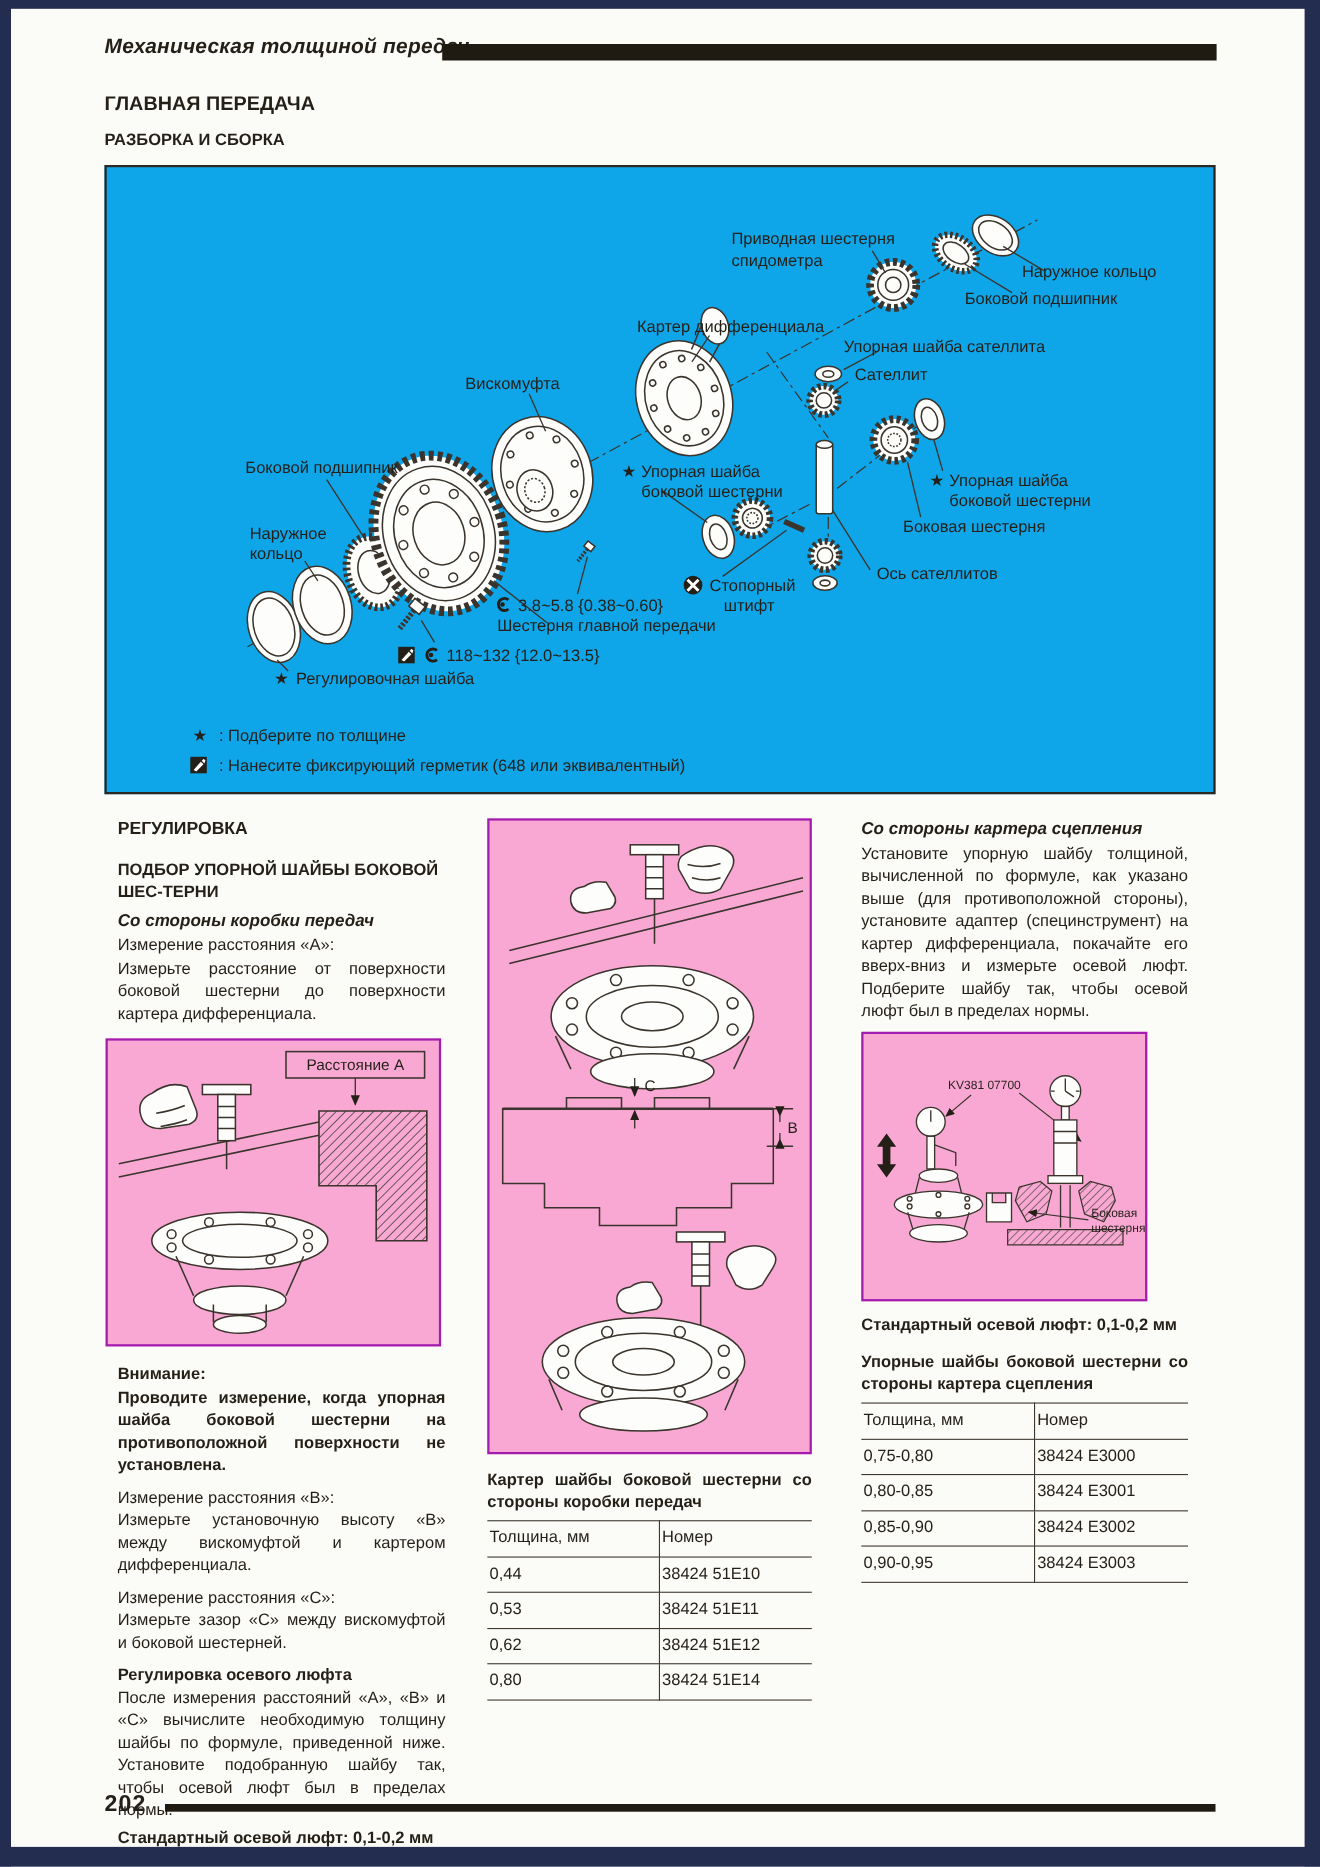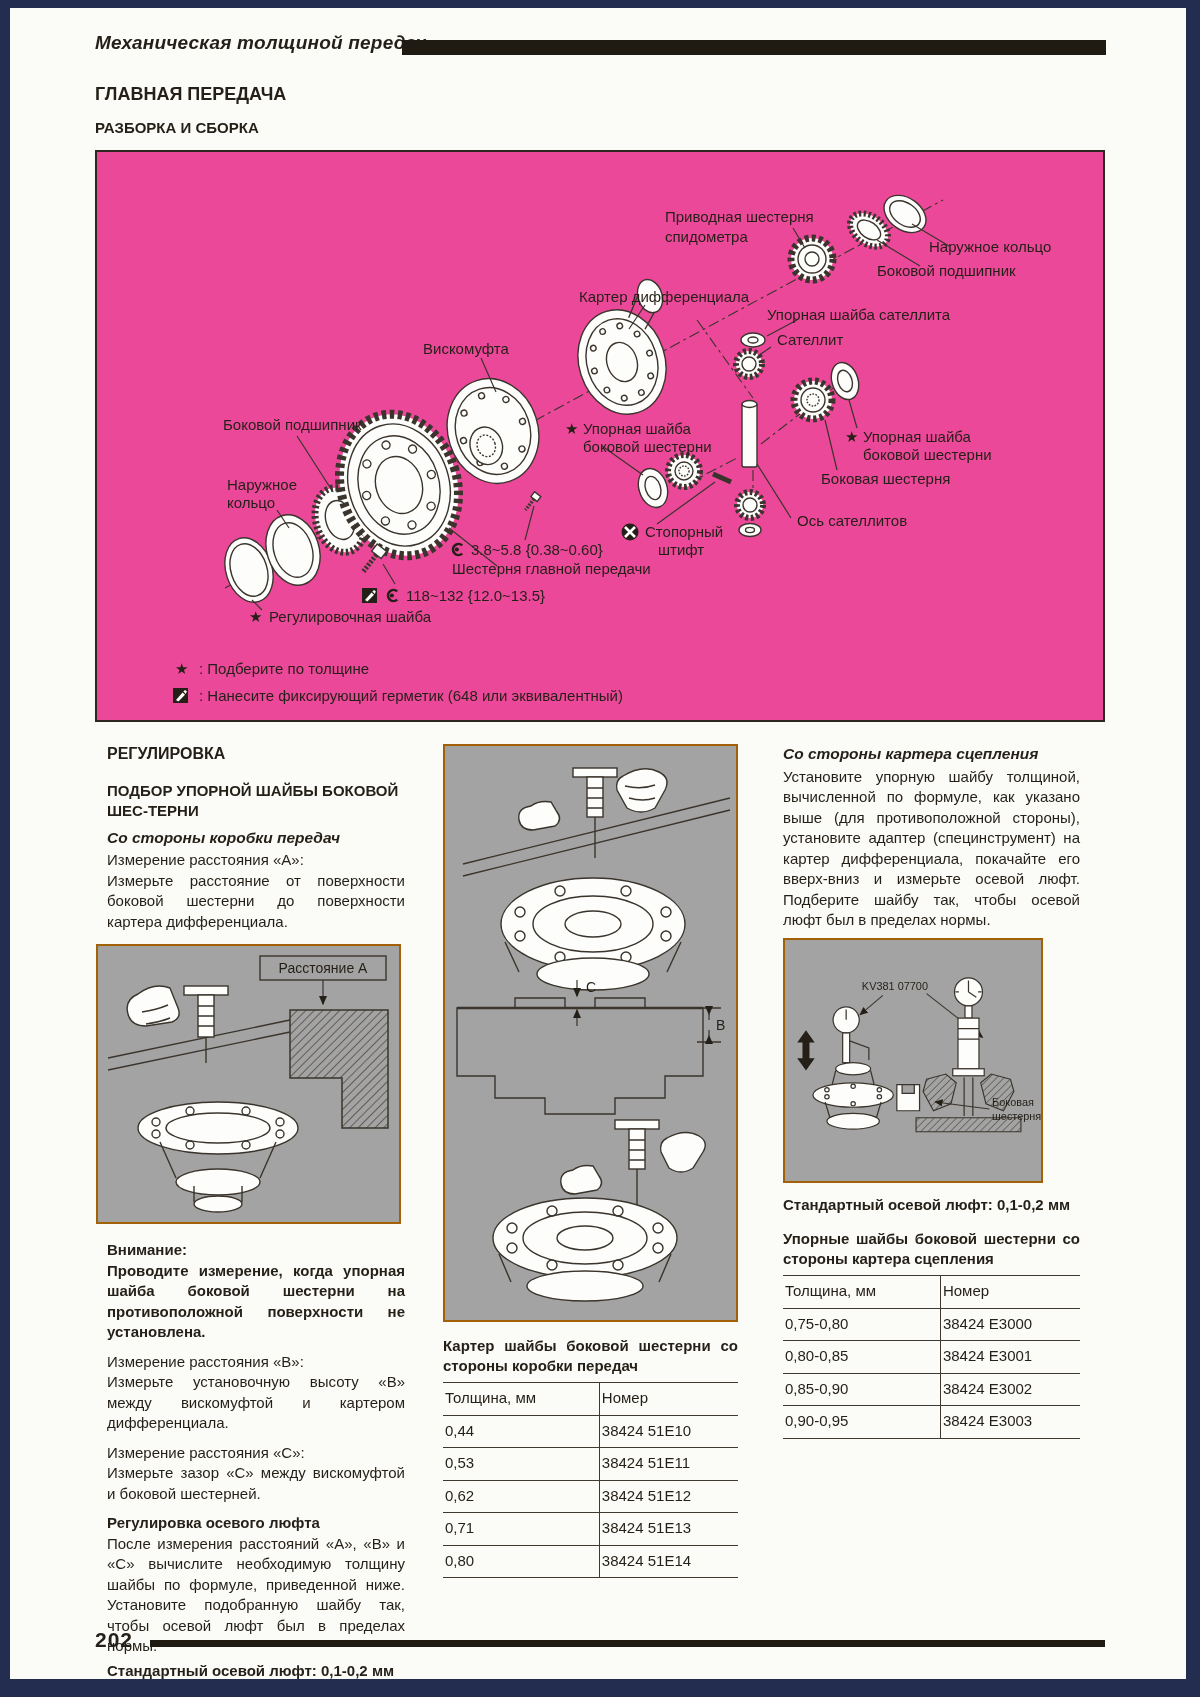--- a/index.html
+++ b/index.html
@@ -9,35 +9,35 @@
   .edge.top{left:0;top:0;width:1200px;height:8px;}
   .edge.bottom{left:0;top:1679px;width:1200px;height:18px;}
   .edge.left{left:0;top:0;width:10px;height:1697px;}
   .edge.right{left:1186px;top:0;width:14px;height:1697px;}
 
   .hdr-title{position:absolute;left:95px;top:32px;font-size:19px;font-weight:700;font-style:italic;letter-spacing:.2px;}
   .hdr-bar{position:absolute;left:402px;top:40px;width:704px;height:15px;background:#1f1a12;}
   .h1{position:absolute;left:95px;top:84px;font-size:18px;font-weight:700;}
   .h2{position:absolute;left:95px;top:119px;font-size:15px;font-weight:700;text-align:right;}
 
-  .mainfig{position:absolute;left:95px;top:150px;width:1010px;height:572px;border:2px solid #2c2720;box-sizing:border-box;background:#ec4899;}
+  .mainfig{position:absolute;left:95px;top:150px;width:1010px;height:572px;border:2px solid #2c2720;box-sizing:border-box;background:#0ea5e9;}
   .mainfig svg{display:block;width:100%;height:100%;}
 
   .col{position:absolute;font-size:15px;line-height:20.5px;}
   .col-left{left:107px;top:744px;width:298px;}
   .col-mid{left:443px;top:744px;width:295px;}
   .col-right{left:783px;top:744px;width:297px;}
 
   .sec-title{font-size:16px;font-weight:700;margin:0 0 16px 0;}
   .sub-title{font-size:15px;font-weight:700;line-height:20px;margin:0 0 7px 0;}
   .ital{font-size:15.5px;font-weight:700;font-style:italic;margin:0 0 2px 0;}
   .pt{margin:0;}
   .pb{margin:0 0 9px 0;text-align:justify;}
   .bold{font-weight:700;}
-  .figure{border:2px solid #a16207;box-sizing:border-box;background:#a3a3a3;}
+  .figure{border:2px solid #a21caf;box-sizing:border-box;background:#f9a8d4;}
   .fig-left{width:305px;height:280px;margin:12px 0 16px -11px;}
   .fig-mid{width:295px;height:578px;margin:0 0 10px 0;}
   .fig-right{width:260px;height:245px;margin:7px 0 12px 0;}
   .figure svg{display:block;width:100%;height:100%;}
   .tbl-title{font-weight:700;text-align:justify;line-height:20px;margin:14px 0 6px 0;}
   table.spec{width:100%;border-collapse:collapse;font-size:15px;margin-top:4px;}
   table.spec td{border-top:1.6px solid #3e382f;border-bottom:1.6px solid #3e382f;
       text-align:left;padding:5px 2px 6px 2px;}
   table.spec td:first-child{border-right:1.6px solid #3e382f;width:53%;}
 
@@ -373,24 +373,20 @@
           </tr>
         <tr>
             <td>0,53</td>
             <td>38424 51E11</td>
           </tr>
         <tr>
             <td>0,62</td>
             <td>38424 51E12</td>
           </tr>
         <tr>
-            <td>0,71</td>
-            <td>38424 51E13</td>
-          </tr>
-        <tr>
             <td>0,80</td>
             <td>38424 51E14</td>
           </tr>
       </tbody>
     </table>
   </div>
 
   <div class="col col-right">
     <div class="ital">Со стороны картера сцепления</div>
     <p class="pb" style="margin-bottom:2px">Установите упорную шайбу толщиной, вычисленной по формуле, как указано выше (для противоположной стороны), установите адаптер (специнструмент) на картер дифференциала, покачайте его вверх-вниз и измерьте осевой люфт. Подберите шайбу так, чтобы осевой люфт был в пределах нормы.</p>

